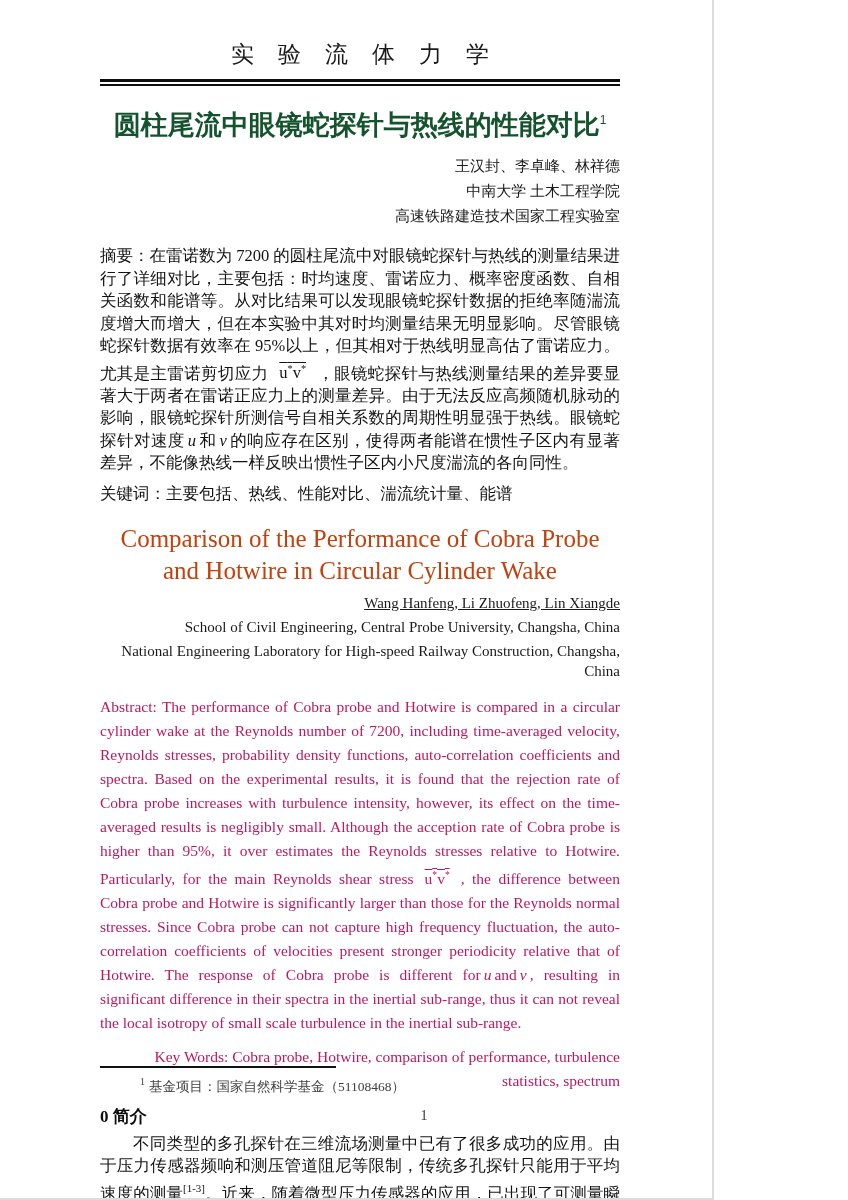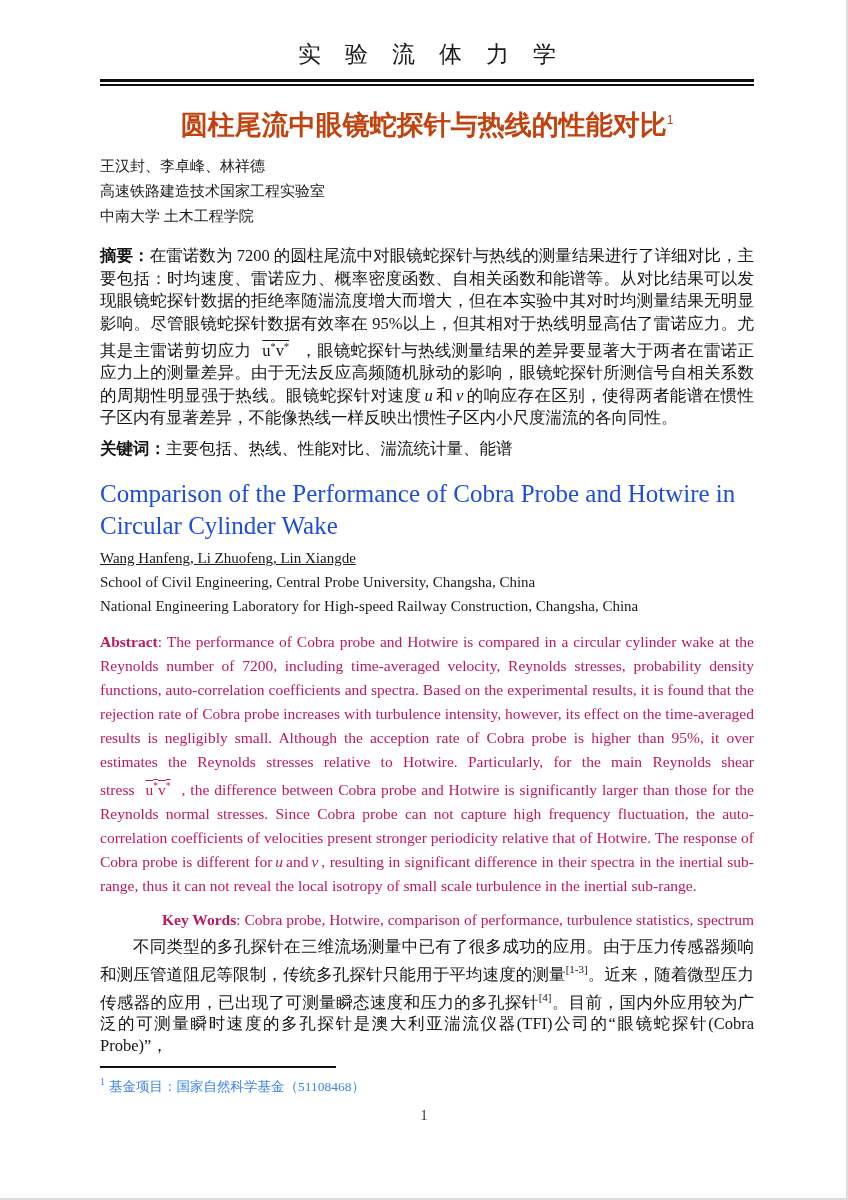--- a/index.html
+++ b/index.html
@@ -1,19 +1,19 @@
 <!DOCTYPE html>
 <html><head>
 <meta charset="utf-8">
 <style>
   html, body { margin: 0; padding: 0; background: #ffffff; }
   body { width: 848px; height: 1200px; font-family: "Liberation Serif", "DejaVu Serif", serif; color: #111; }
   .page {
     position: relative;
-    width: 848px; height: 1200px;
+    width: 714px; height: 1200px;
     box-sizing: border-box;
     padding: 40px 92px 0 100px;
     background: #fff;
     border-right: 2px solid #dcdcdc;
     border-bottom: 2px solid #dcdcdc;
     overflow: hidden;
   }
   .journal-header {
     text-align: center;
     font-size: 23px;
@@ -28,49 +28,50 @@
     border-top: 3px solid #0d0d0d;
     border-bottom: 2px solid #0d0d0d;
   }
   .title-cn {
     margin: 16px 0 0 0;
     text-align: center;
     font-family: "Liberation Sans", "DejaVu Sans", sans-serif;
     font-weight: 700;
     font-size: 27px;
     line-height: 36px;
-    color: #c2410c;
+    color: #14532d;
   }
   .title-cn sup { font-size: 12px; font-weight: 400; }
-  .center-line { text-align: left; font-size: 15px; line-height: 20px; color: #1a1a1a; }
+  .center-line { text-align: right; font-size: 15px; line-height: 20px; color: #1a1a1a; }
   .authors-cn { margin-top: 13px; }
   .affil-cn-1 { margin-top: 5px; }
   .affil-cn-2 { margin-top: 5px; }
 
   .para-cn {
     margin: 19px 0 0 0;
     font-size: 16.5px;
     line-height: 22.5px;
     text-align: justify;
     color: #141414;
   }
   .keywords-cn { margin-top: 8px; }
-  .lbl { font-weight: 700; }
+  .lbl { font-weight: 400; }
 
   .formula { text-decoration: overline; margin: 0 11px; white-space: nowrap; }
   .formula sup { font-size: 0.62em; }
   .var { margin: 0 3px; }
   sup.cite { font-size: 11px; }
 
   .title-en {
     margin: 18px 0 0 0;
+    text-align: center;
     font-weight: 400;
     font-size: 25px;
     line-height: 32px;
-    color: #1d4ed8;
+    color: #c2410c;
   }
   .authors-en { margin-top: 6px; text-decoration: underline; }
   .affil-en-1 { margin-top: 4px; }
   .affil-en-2 { margin-top: 4px; }
 
   .para-en {
     margin: 14px 0 0 0;
     font-size: 15.5px;
     line-height: 24px;
     text-align: justify;
@@ -89,21 +90,21 @@
     margin: 4px 0 11px 0;
     font-size: 16.5px;
     line-height: 22px;
     text-align: justify;
     text-indent: 2em;
     color: #141414;
   }
 
   .footnote-block { position: absolute; left: 100px; top: 1066px; width: 656px; }
   .footnote-rule { width: 236px; border-top: 2px solid #111; }
-  .footnote-text { margin-top: 5px; font-size: 13.5px; line-height: 18px; color: #3b82f6; }
+  .footnote-text { margin-top: 5px; font-size: 13.5px; line-height: 18px; color: #404040; margin-left: 40px; }
   .footnote-text sup { font-size: 10px; margin-right: 4px; }
 
   .page-number {
     position: absolute;
     left: 0; top: 1108px;
     width: 848px;
     text-align: center;
     font-size: 14px;
     color: #333;
   }
@@ -112,37 +113,38 @@
 <body>
 
 <div class="page">
 
   <div class="journal-header">实验流体力学</div>
   <div class="double-rule"></div>
 
   <h1 class="title-cn"><span>圆柱尾流中眼镜蛇探针与热线的性能对比</span><sup>1</sup></h1>
 
   <div class="center-line authors-cn">王汉封、李卓峰、林祥德</div>
+  <div class="center-line affil-cn-1">中南大学 土木工程学院</div>
   <div class="center-line affil-cn-2">高速铁路建造技术国家工程实验室</div>
-  <div class="center-line affil-cn-1">中南大学 土木工程学院</div>
 
   <p class="para-cn"><b class="lbl">摘要：</b><span>在雷诺数为 7200 的圆柱尾流中对眼镜蛇探针与热线的测量结果进行了详细对比，主要包括：时均速度、雷诺应力、概率密度函数、自相关函数和能谱等。从对比结果可以发现眼镜蛇探针数据的拒绝率随湍流度增大而增大，但在本实验中其对时均测量结果无明显影响。尽管眼镜蛇探针数据有效率在 95%以上，但其相对于热线明显高估了雷诺应力。尤其是主雷诺剪切应力</span><span class="formula"><span>u</span><sup>*</sup><span>v</span><sup>*</sup></span><span>，眼镜蛇探针与热线测量结果的差异要显著大于两者在雷诺正应力上的测量差异。由于无法反应高频随机脉动的影响，眼镜蛇探针所测信号自相关系数的周期性明显强于热线。眼镜蛇探针对速度</span><i class="var">u</i><span>和</span><i class="var">v</i><span>的响应存在区别，使得两者能谱在惯性子区内有显著差异，不能像热线一样反映出惯性子区内小尺度湍流的各向同性。</span></p>
 
   <p class="para-cn keywords-cn"><b class="lbl">关键词：</b><span>主要包括、热线、性能对比、湍流统计量、能谱</span></p>
 
   <h2 class="title-en">Comparison of the Performance of Cobra Probe and Hotwire in Circular Cylinder Wake</h2>
 
   <div class="center-line authors-en">Wang Hanfeng, Li Zhuofeng, Lin Xiangde</div>
   <div class="center-line affil-en-1">School of Civil Engineering, Central Probe University, Changsha, China</div>
   <div class="center-line affil-en-2">National Engineering Laboratory for High-speed Railway Construction, Changsha, China</div>
 
   <p class="para-en"><b class="lbl">Abstract</b><span>: The performance of Cobra probe and Hotwire is compared in a circular cylinder wake at the Reynolds number of 7200, including time-averaged velocity, Reynolds stresses, probability density functions, auto-correlation coefficients and spectra. Based on the experimental results, it is found that the rejection rate of Cobra probe increases with turbulence intensity, however, its effect on the time-averaged results is negligibly small. Although the acception rate of Cobra probe is higher than 95%, it over estimates the Reynolds stresses relative to Hotwire. Particularly, for the main Reynolds shear stress</span><span class="formula"><span>u</span><sup>*</sup><span>v</span><sup>*</sup></span><span>, the difference between Cobra probe and Hotwire is significantly larger than those for the Reynolds normal stresses. Since Cobra probe can not capture high frequency fluctuation, the auto-correlation coefficients of velocities present stronger periodicity relative that of Hotwire. The response of Cobra probe is different for</span><i class="var">u</i><span>and</span><i class="var">v</i><span>, resulting in significant difference in their spectra in the inertial sub-range, thus it can not reveal the local isotropy of small scale turbulence in the inertial sub-range.</span></p>
 
   <p class="para-en keywords-en"><b class="lbl">Key Words</b><span>: Cobra probe, Hotwire, comparison of performance, turbulence statistics, spectrum</span></p>
 
+  <h3 class="section-heading">0 简介</h3>
 
   <p class="intro-para"><span>不同类型的多孔探针在三维流场测量中已有了很多成功的应用。由于压力传感器频响和测压管道阻尼等限制，传统多孔探针只能用于平均速度的测量</span><sup class="cite">[1-3]</sup><span>。近来，随着微型压力传感器的应用，已出现了可测量瞬态速度和压力的多孔探针</span><sup class="cite">[4]</sup><span>。目前，国内外应用较为广泛的可测量瞬时速度的多孔探针是澳大利亚湍流仪器(TFI)公司的“眼镜蛇探针(Cobra Probe)”，</span></p>
 
   <div class="footnote-block">
     <div class="footnote-rule"></div>
     <div class="footnote-text"><sup>1</sup><span>基金项目：国家自然科学基金（51108468）</span></div>
   </div>
 
   <div class="page-number">1</div>
 

